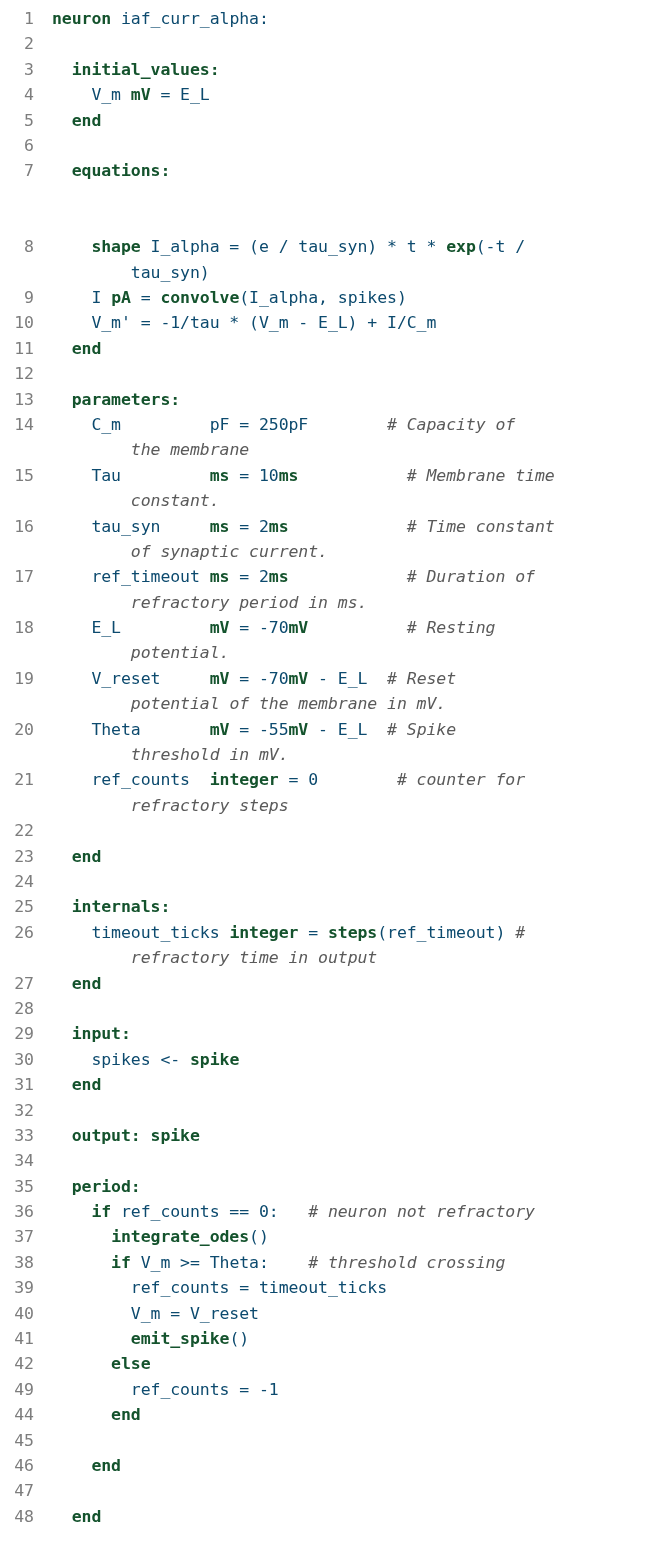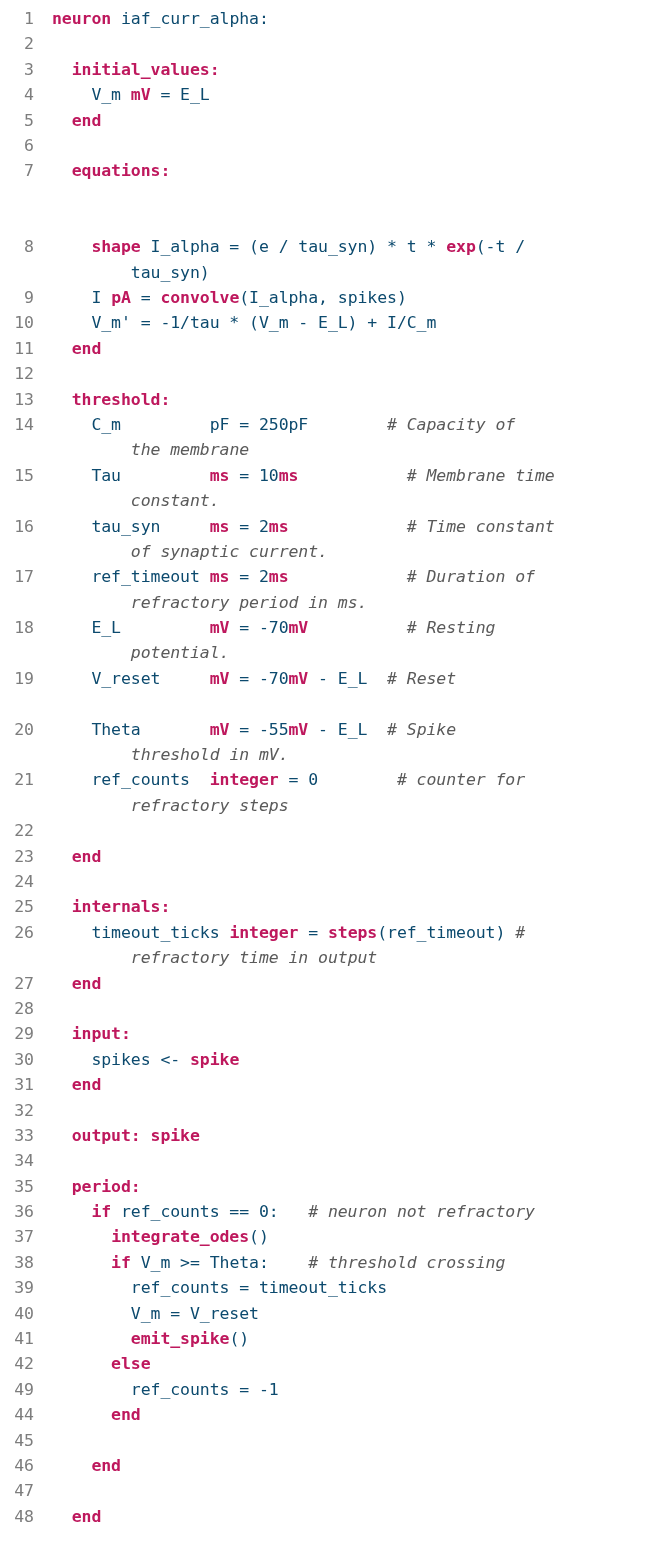--- a/index.html
+++ b/index.html
@@ -48,21 +48,21 @@
     flex: 1 1 auto;
     padding-left: 18px;
     font-size: 16.5px;
     color: #5a5a5a;
     white-space: pre;
     letter-spacing: -0.08px;
   }
 
   .code b {
     font-weight: bold;
-    color: #be185d;
+    color: #14532d;
   }
   .code i {
     font-style: italic;
     color: #5a5a5a;
     font-weight: normal;
   }
   .code .plain {
     color: #0c4a6e;
   }
 </style>
@@ -76,33 +76,33 @@
     <div class="row"><span class="lineno">4</span><span class="code"><span class="plain">    V_m </span><b>mV</b><span class="plain"> = E_L</span></span></div>
     <div class="row"><span class="lineno">5</span><span class="code"><b>  end</b></span></div>
     <div class="row"><span class="lineno">6</span><span class="code"></span></div>
     <div class="row"><span class="lineno">7</span><span class="code"><b>  equations:</b></span></div>
     <div class="row gap-before"><span class="lineno">8</span><span class="code"><b>    shape</b><span class="plain"> I_alpha = (e / tau_syn) * t * </span><b>exp</b><span class="plain">(-t /</span></span></div>
     <div class="row"><span class="lineno"></span><span class="code"><span class="plain">        tau_syn)</span></span></div>
     <div class="row"><span class="lineno">9</span><span class="code"><span class="plain">    I </span><b>pA</b><span class="plain"> = </span><b>convolve</b><span class="plain">(I_alpha, spikes)</span></span></div>
     <div class="row"><span class="lineno">10</span><span class="code"><span class="plain">    V_m' = -1/tau * (V_m - E_L) + I/C_m</span></span></div>
     <div class="row"><span class="lineno">11</span><span class="code"><b>  end</b></span></div>
     <div class="row"><span class="lineno">12</span><span class="code"></span></div>
-    <div class="row"><span class="lineno">13</span><span class="code"><b>  threshold:</b></span></div>
+    <div class="row"><span class="lineno">13</span><span class="code"><b>  parameters:</b></span></div>
     <div class="row"><span class="lineno">14</span><span class="code"><span class="plain">    C_m         pF = 250pF        </span><i># Capacity of</i></span></div>
     <div class="row"><span class="lineno"></span><span class="code"><span class="plain">        </span><i>the membrane</i></span></div>
     <div class="row"><span class="lineno">15</span><span class="code"><span class="plain">    Tau         </span><b>ms</b><span class="plain"> = 10</span><b>ms</b><span class="plain">           </span><i># Membrane time</i></span></div>
     <div class="row"><span class="lineno"></span><span class="code"><span class="plain">        </span><i>constant.</i></span></div>
     <div class="row"><span class="lineno">16</span><span class="code"><span class="plain">    tau_syn     </span><b>ms</b><span class="plain"> = 2</span><b>ms</b><span class="plain">            </span><i># Time constant</i></span></div>
     <div class="row"><span class="lineno"></span><span class="code"><span class="plain">        </span><i>of synaptic current.</i></span></div>
     <div class="row"><span class="lineno">17</span><span class="code"><span class="plain">    ref_timeout </span><b>ms</b><span class="plain"> = 2</span><b>ms</b><span class="plain">            </span><i># Duration of</i></span></div>
     <div class="row"><span class="lineno"></span><span class="code"><span class="plain">        </span><i>refractory period in ms.</i></span></div>
     <div class="row"><span class="lineno">18</span><span class="code"><span class="plain">    E_L         </span><b>mV</b><span class="plain"> = -70</span><b>mV</b><span class="plain">          </span><i># Resting</i></span></div>
     <div class="row"><span class="lineno"></span><span class="code"><span class="plain">        </span><i>potential.</i></span></div>
     <div class="row"><span class="lineno">19</span><span class="code"><span class="plain">    V_reset     </span><b>mV</b><span class="plain"> = -70</span><b>mV</b><span class="plain"> - E_L  </span><i># Reset</i></span></div>
-    <div class="row"><span class="lineno"></span><span class="code"><span class="plain">        </span></span></div>
+    <div class="row"><span class="lineno"></span><span class="code"><span class="plain">        </span><i>potential of the membrane in mV.</i></span></div>
     <div class="row"><span class="lineno">20</span><span class="code"><span class="plain">    Theta       </span><b>mV</b><span class="plain"> = -55</span><b>mV</b><span class="plain"> - E_L  </span><i># Spike</i></span></div>
     <div class="row"><span class="lineno"></span><span class="code"><span class="plain">        </span><i>threshold in mV.</i></span></div>
     <div class="row"><span class="lineno">21</span><span class="code"><span class="plain">    ref_counts  </span><b>integer</b><span class="plain"> = 0        </span><i># counter for</i></span></div>
     <div class="row"><span class="lineno"></span><span class="code"><span class="plain">        </span><i>refractory steps</i></span></div>
     <div class="row"><span class="lineno">22</span><span class="code"></span></div>
     <div class="row"><span class="lineno">23</span><span class="code"><b>  end</b></span></div>
     <div class="row"><span class="lineno">24</span><span class="code"></span></div>
     <div class="row"><span class="lineno">25</span><span class="code"><b>  internals:</b></span></div>
     <div class="row"><span class="lineno">26</span><span class="code"><span class="plain">    timeout_ticks </span><b>integer</b><span class="plain"> = </span><b>steps</b><span class="plain">(ref_timeout) </span><i>#</i></span></div>
     <div class="row"><span class="lineno"></span><span class="code"><span class="plain">        </span><i>refractory time in output</i></span></div>

